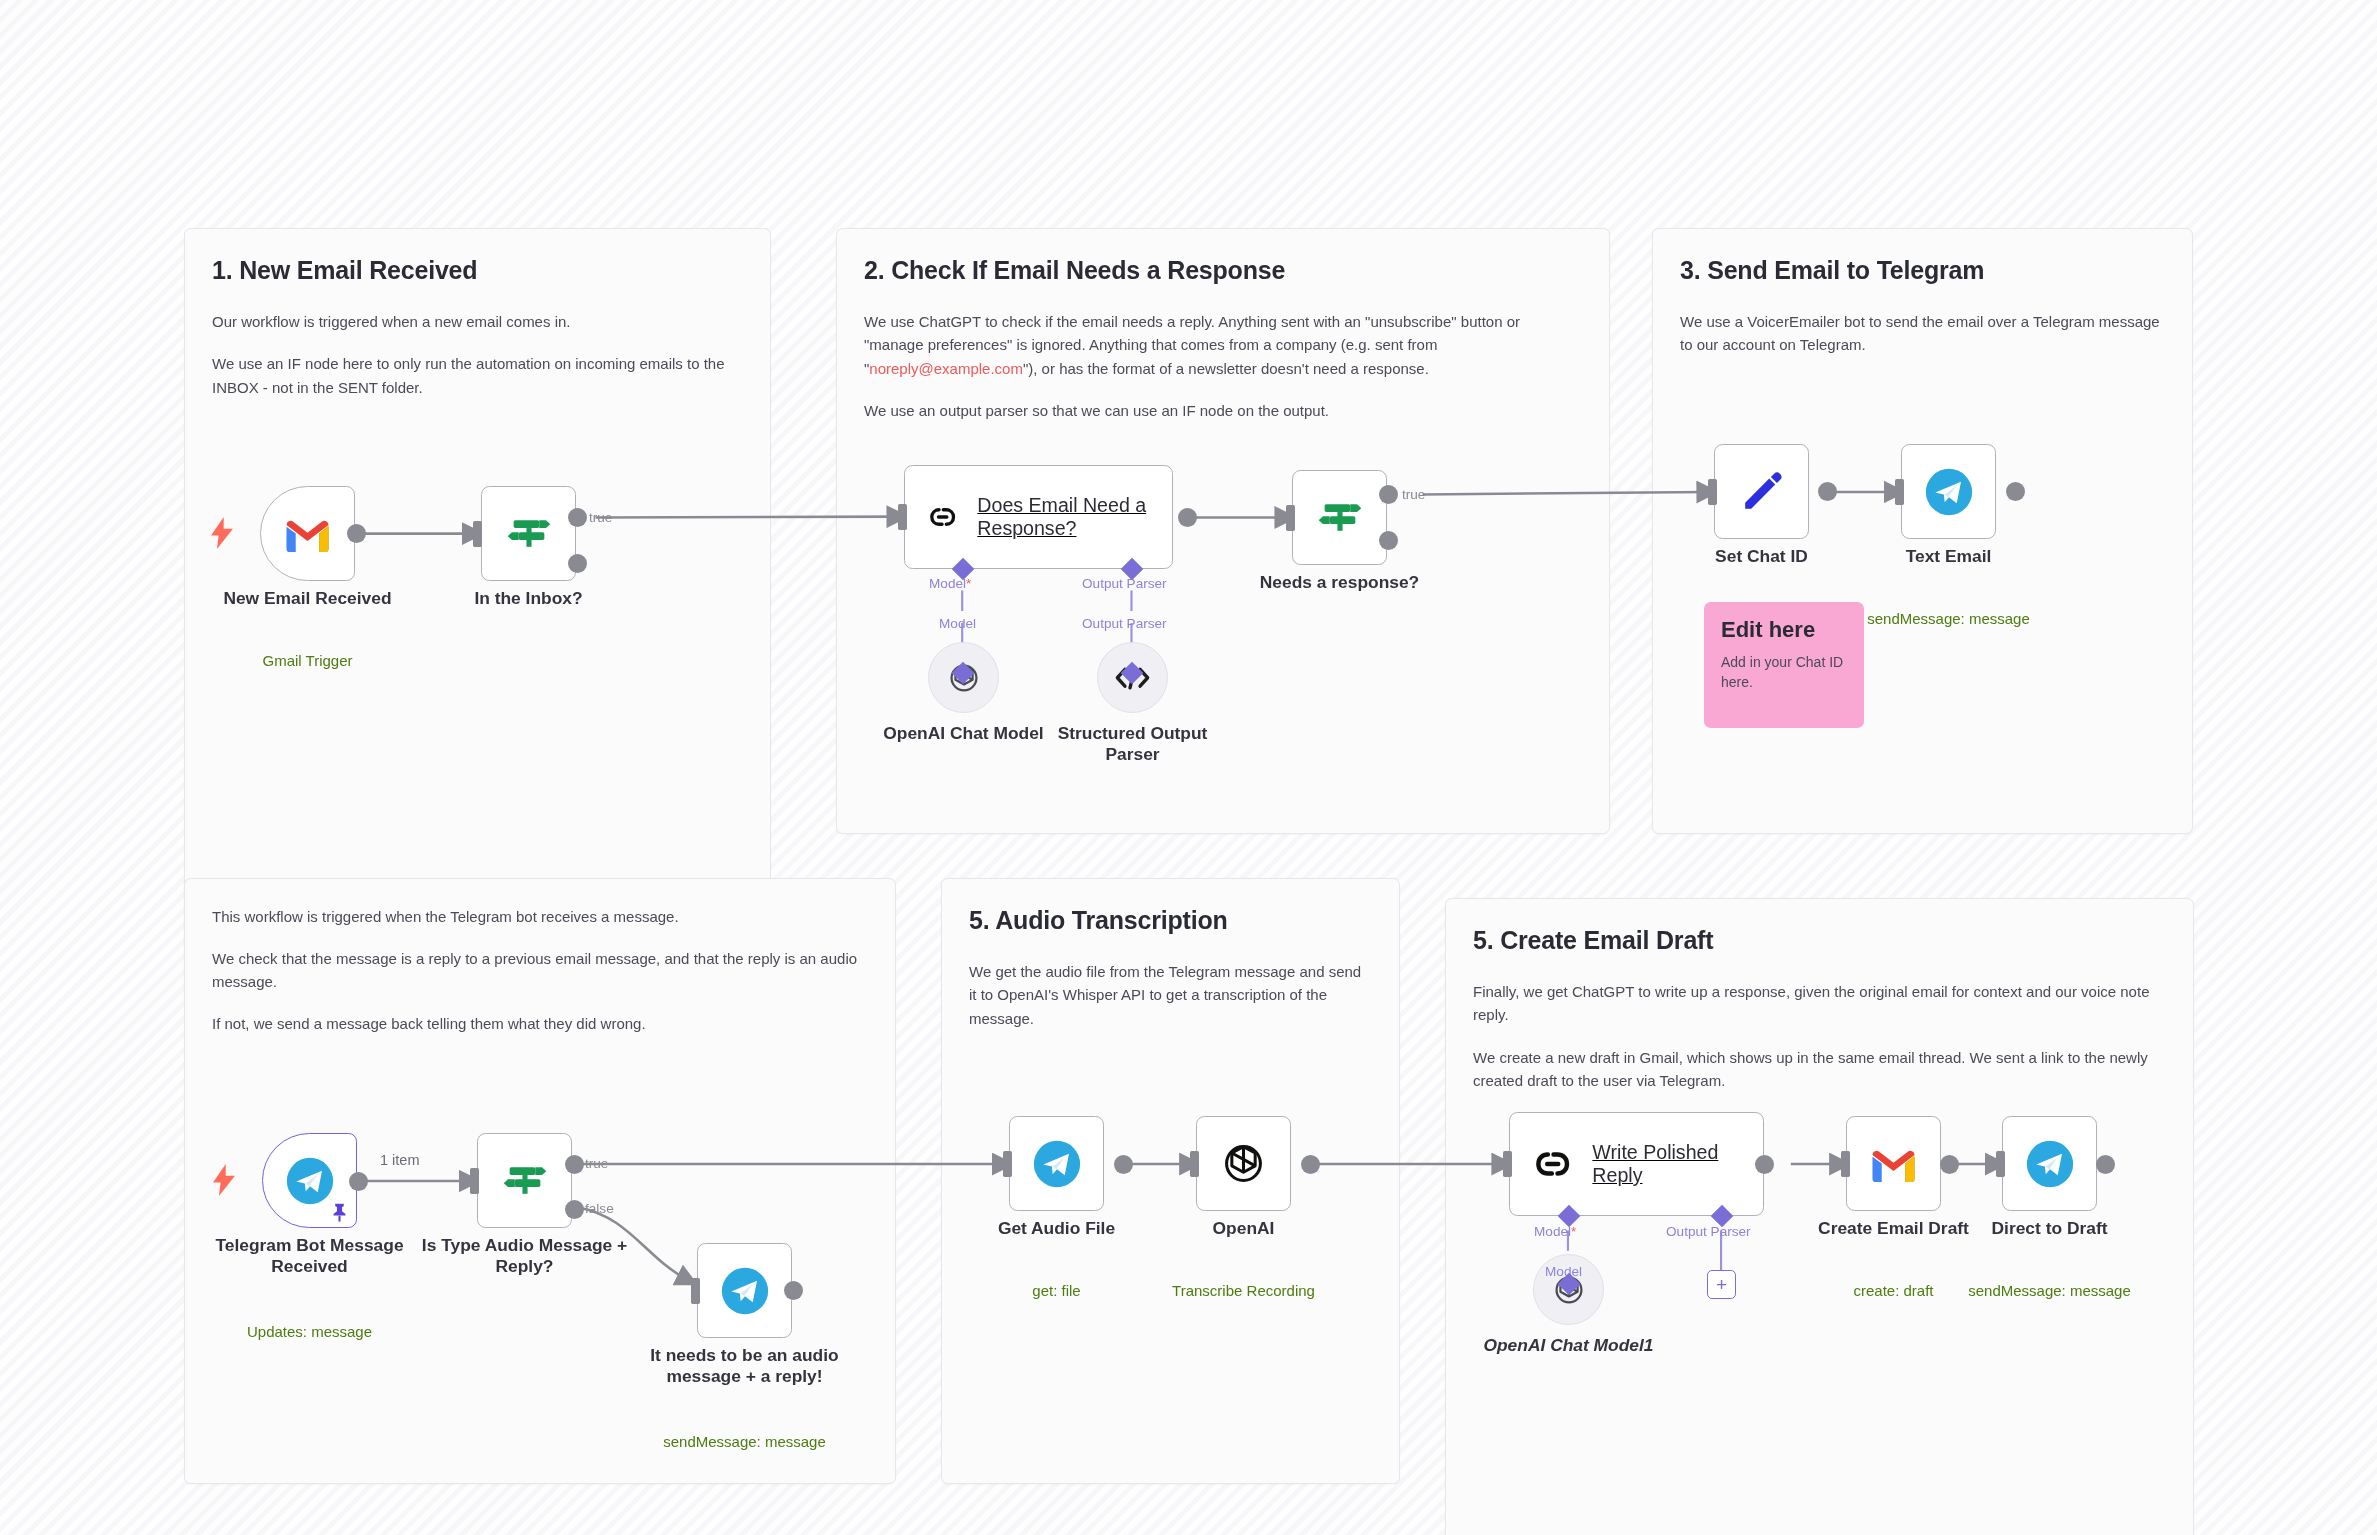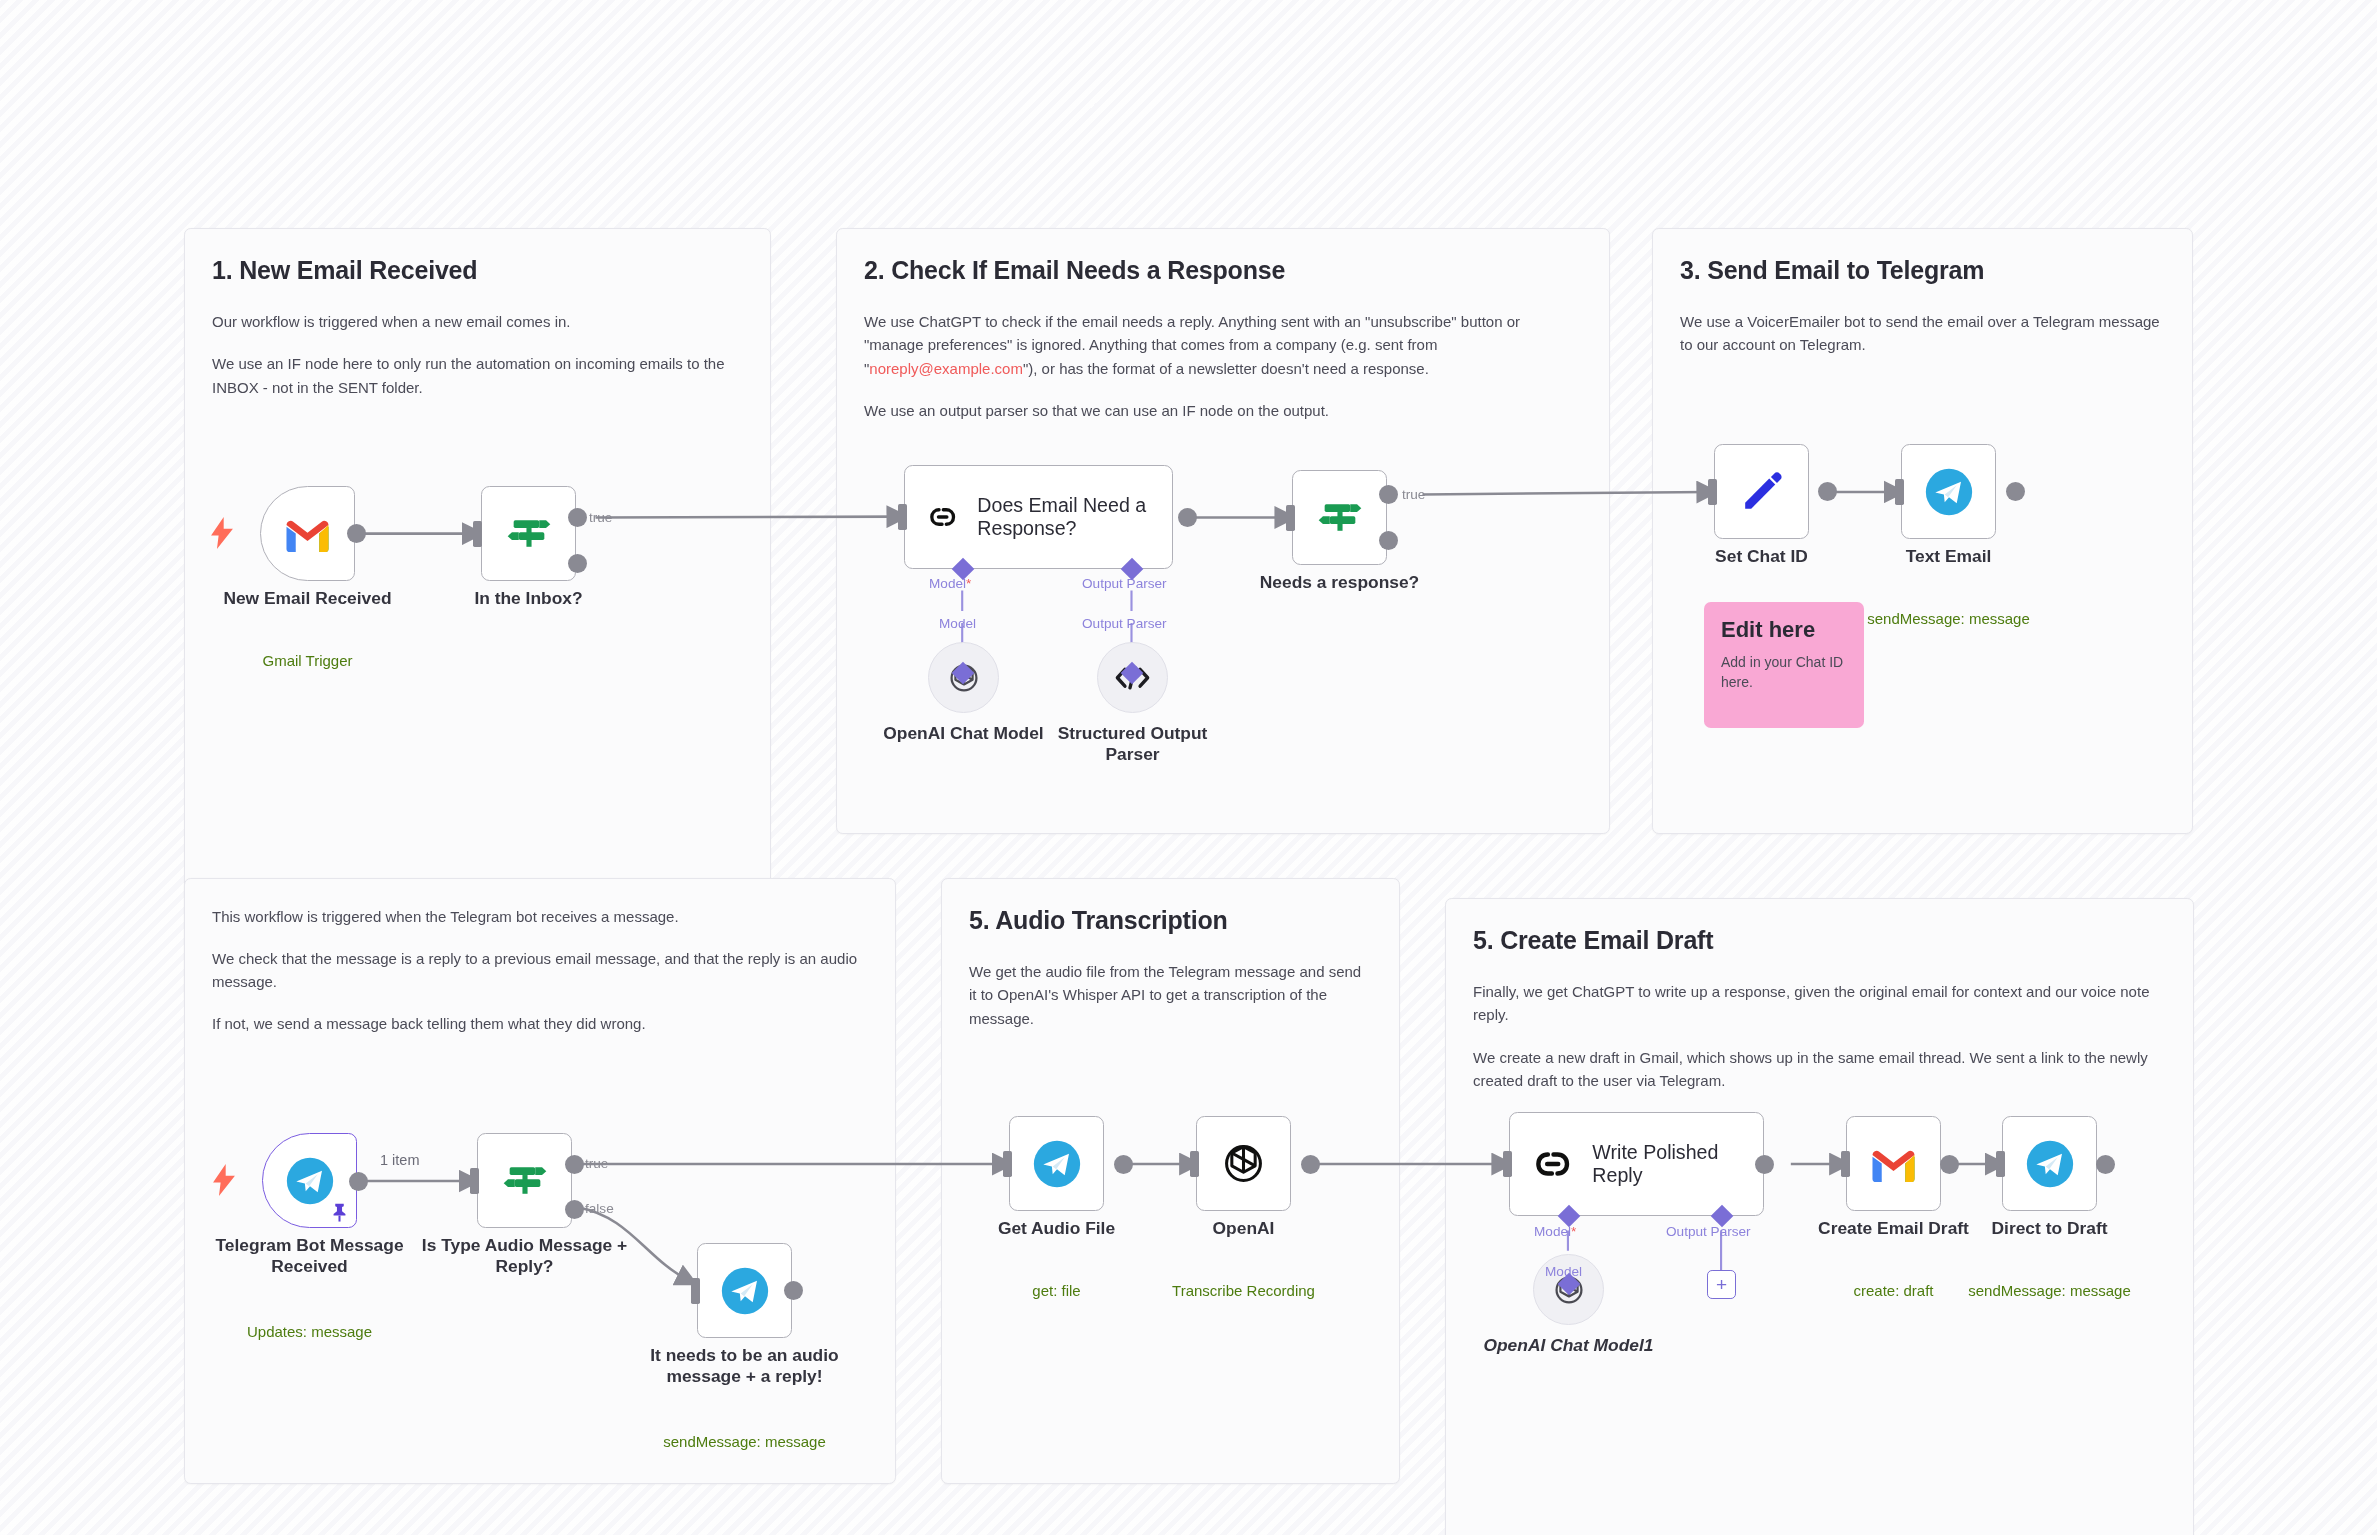--- a/index.html
+++ b/index.html
@@ -95,20 +95,21 @@
   }
   .node-box.trigger-active {
     border-color: #7a5ce0;
   }
   .node-box.wide {
     width: 269px;
     height: 104px;
     justify-content: flex-start;
     padding-left: 22px;
     gap: 19px;
+    text-decoration: underline;
   }
   .node-box.wide .node-inline-label {
     font-size: 19.6px;
     color: #2b2b35;
     line-height: 1.2;
     font-family: "Liberation Sans", sans-serif;
   }
   .node-label {
     position: absolute;
     top: 102px;

